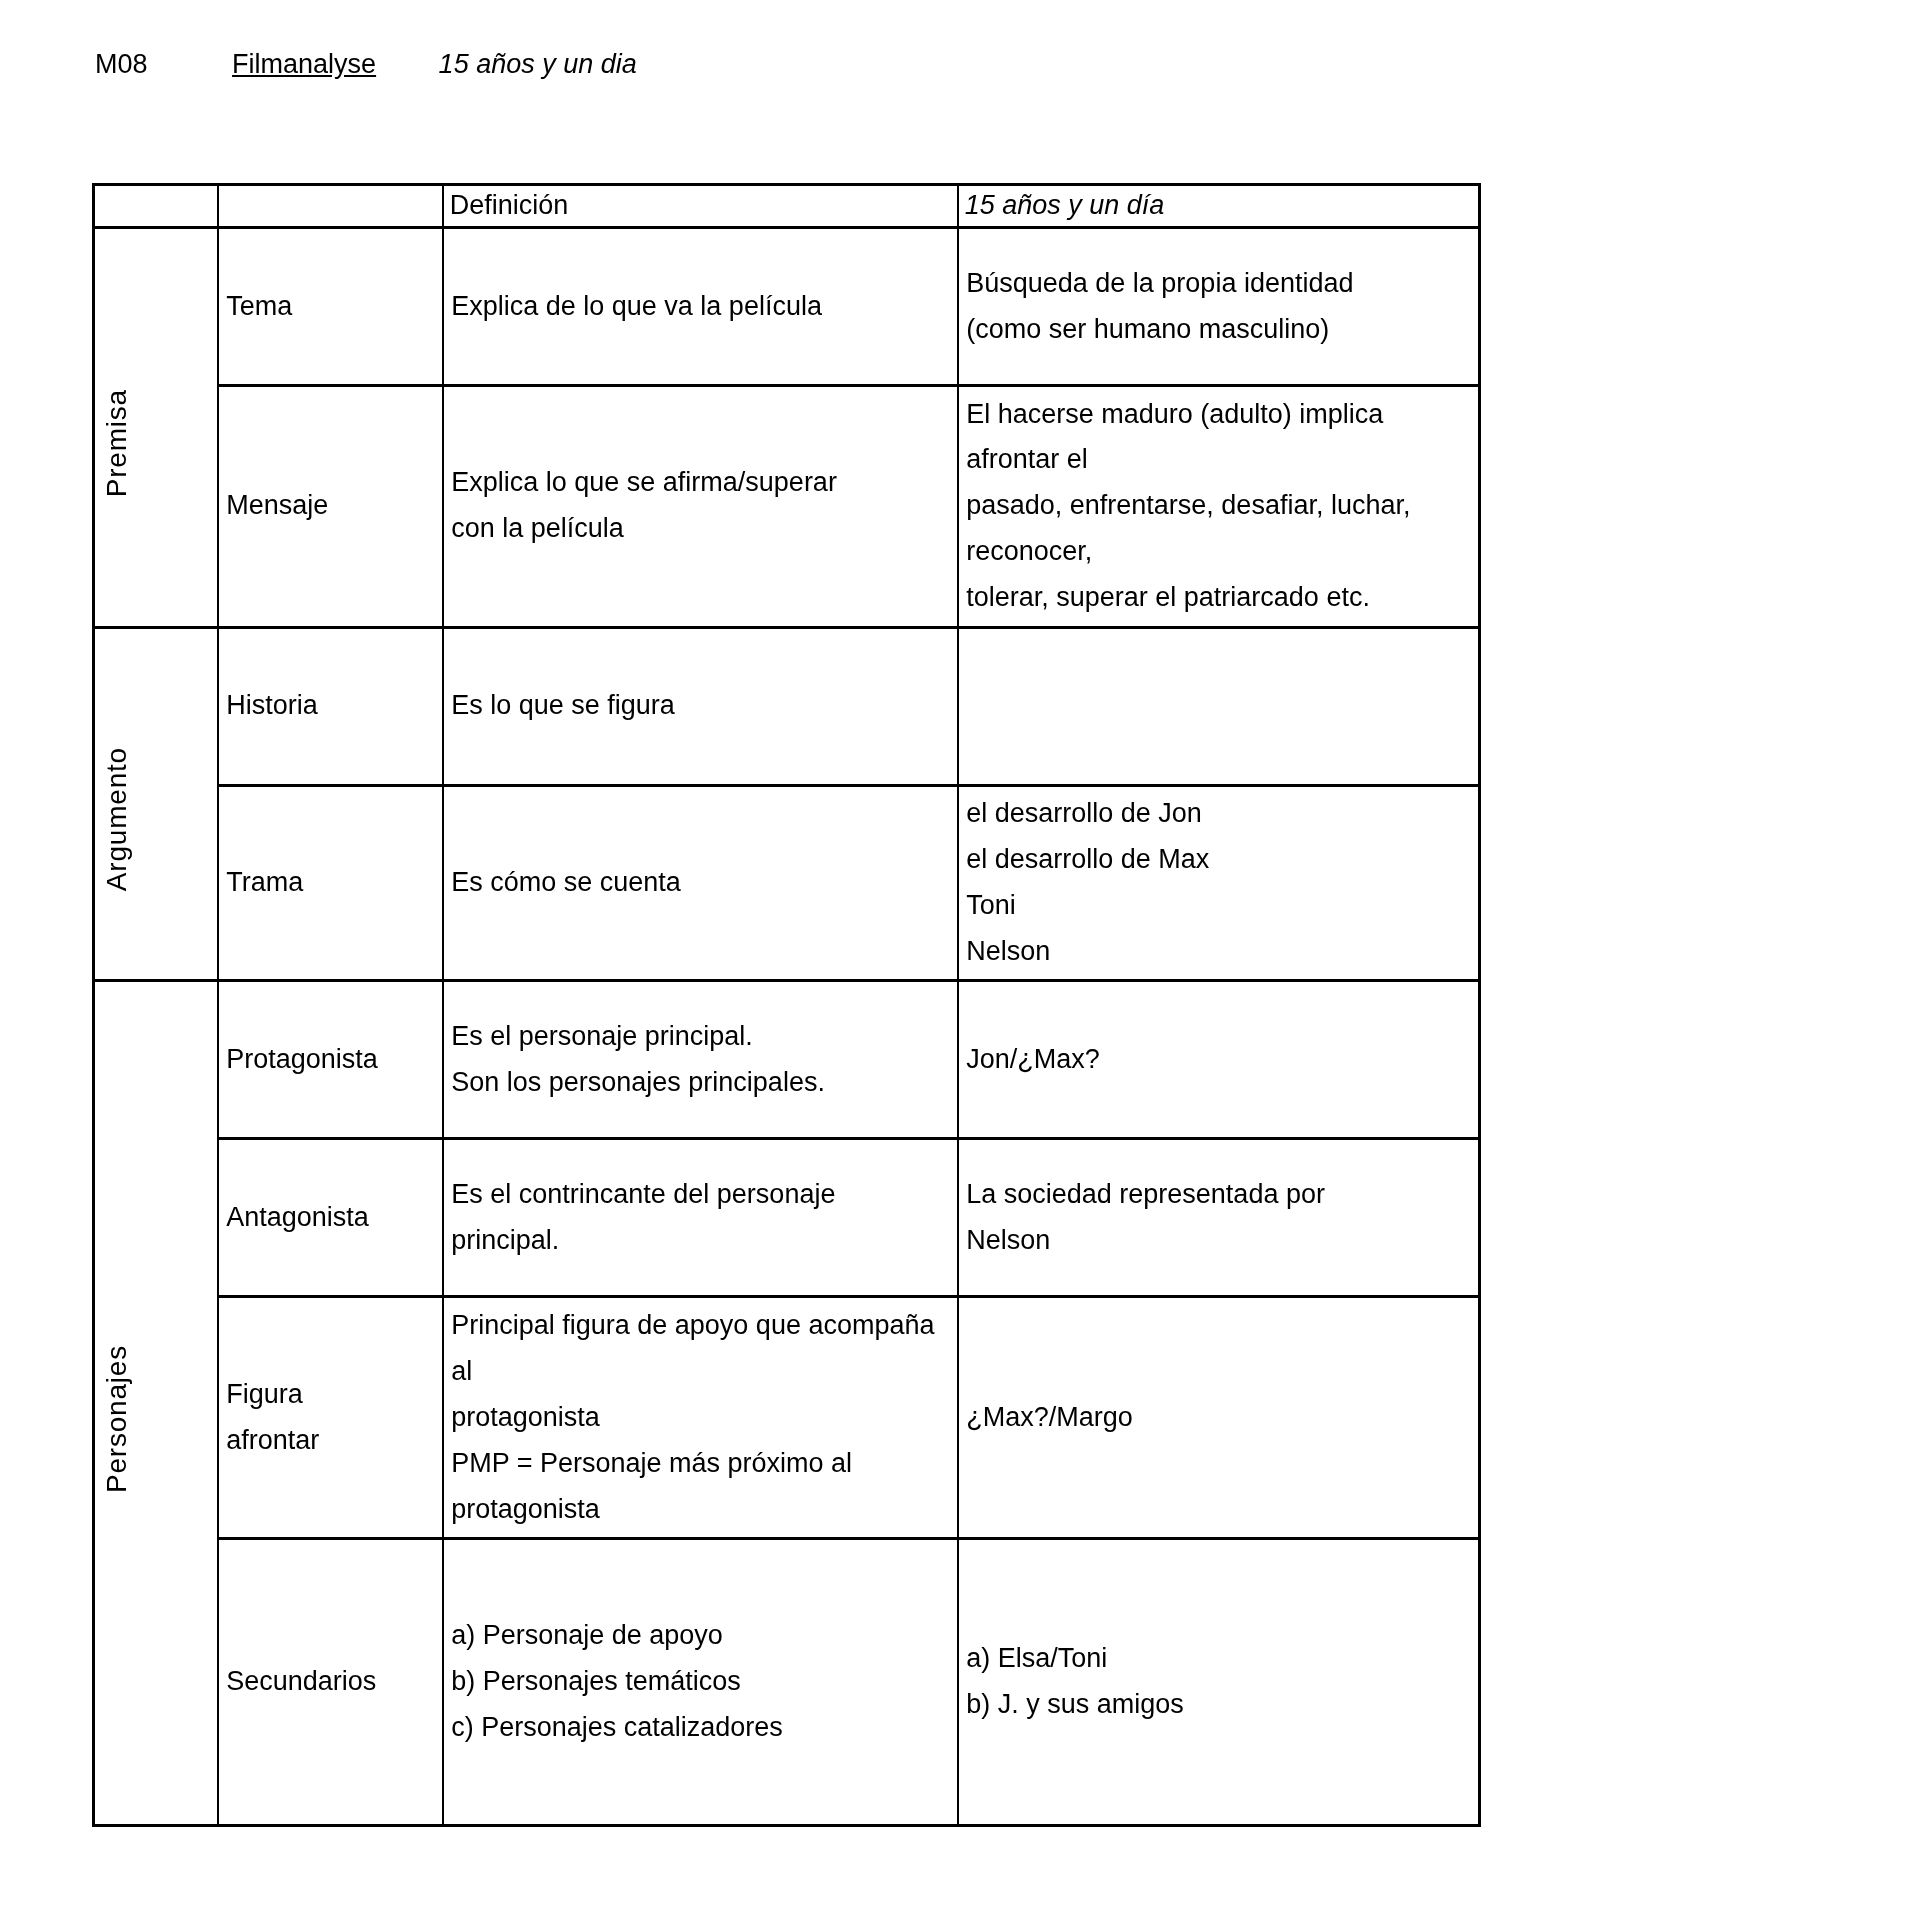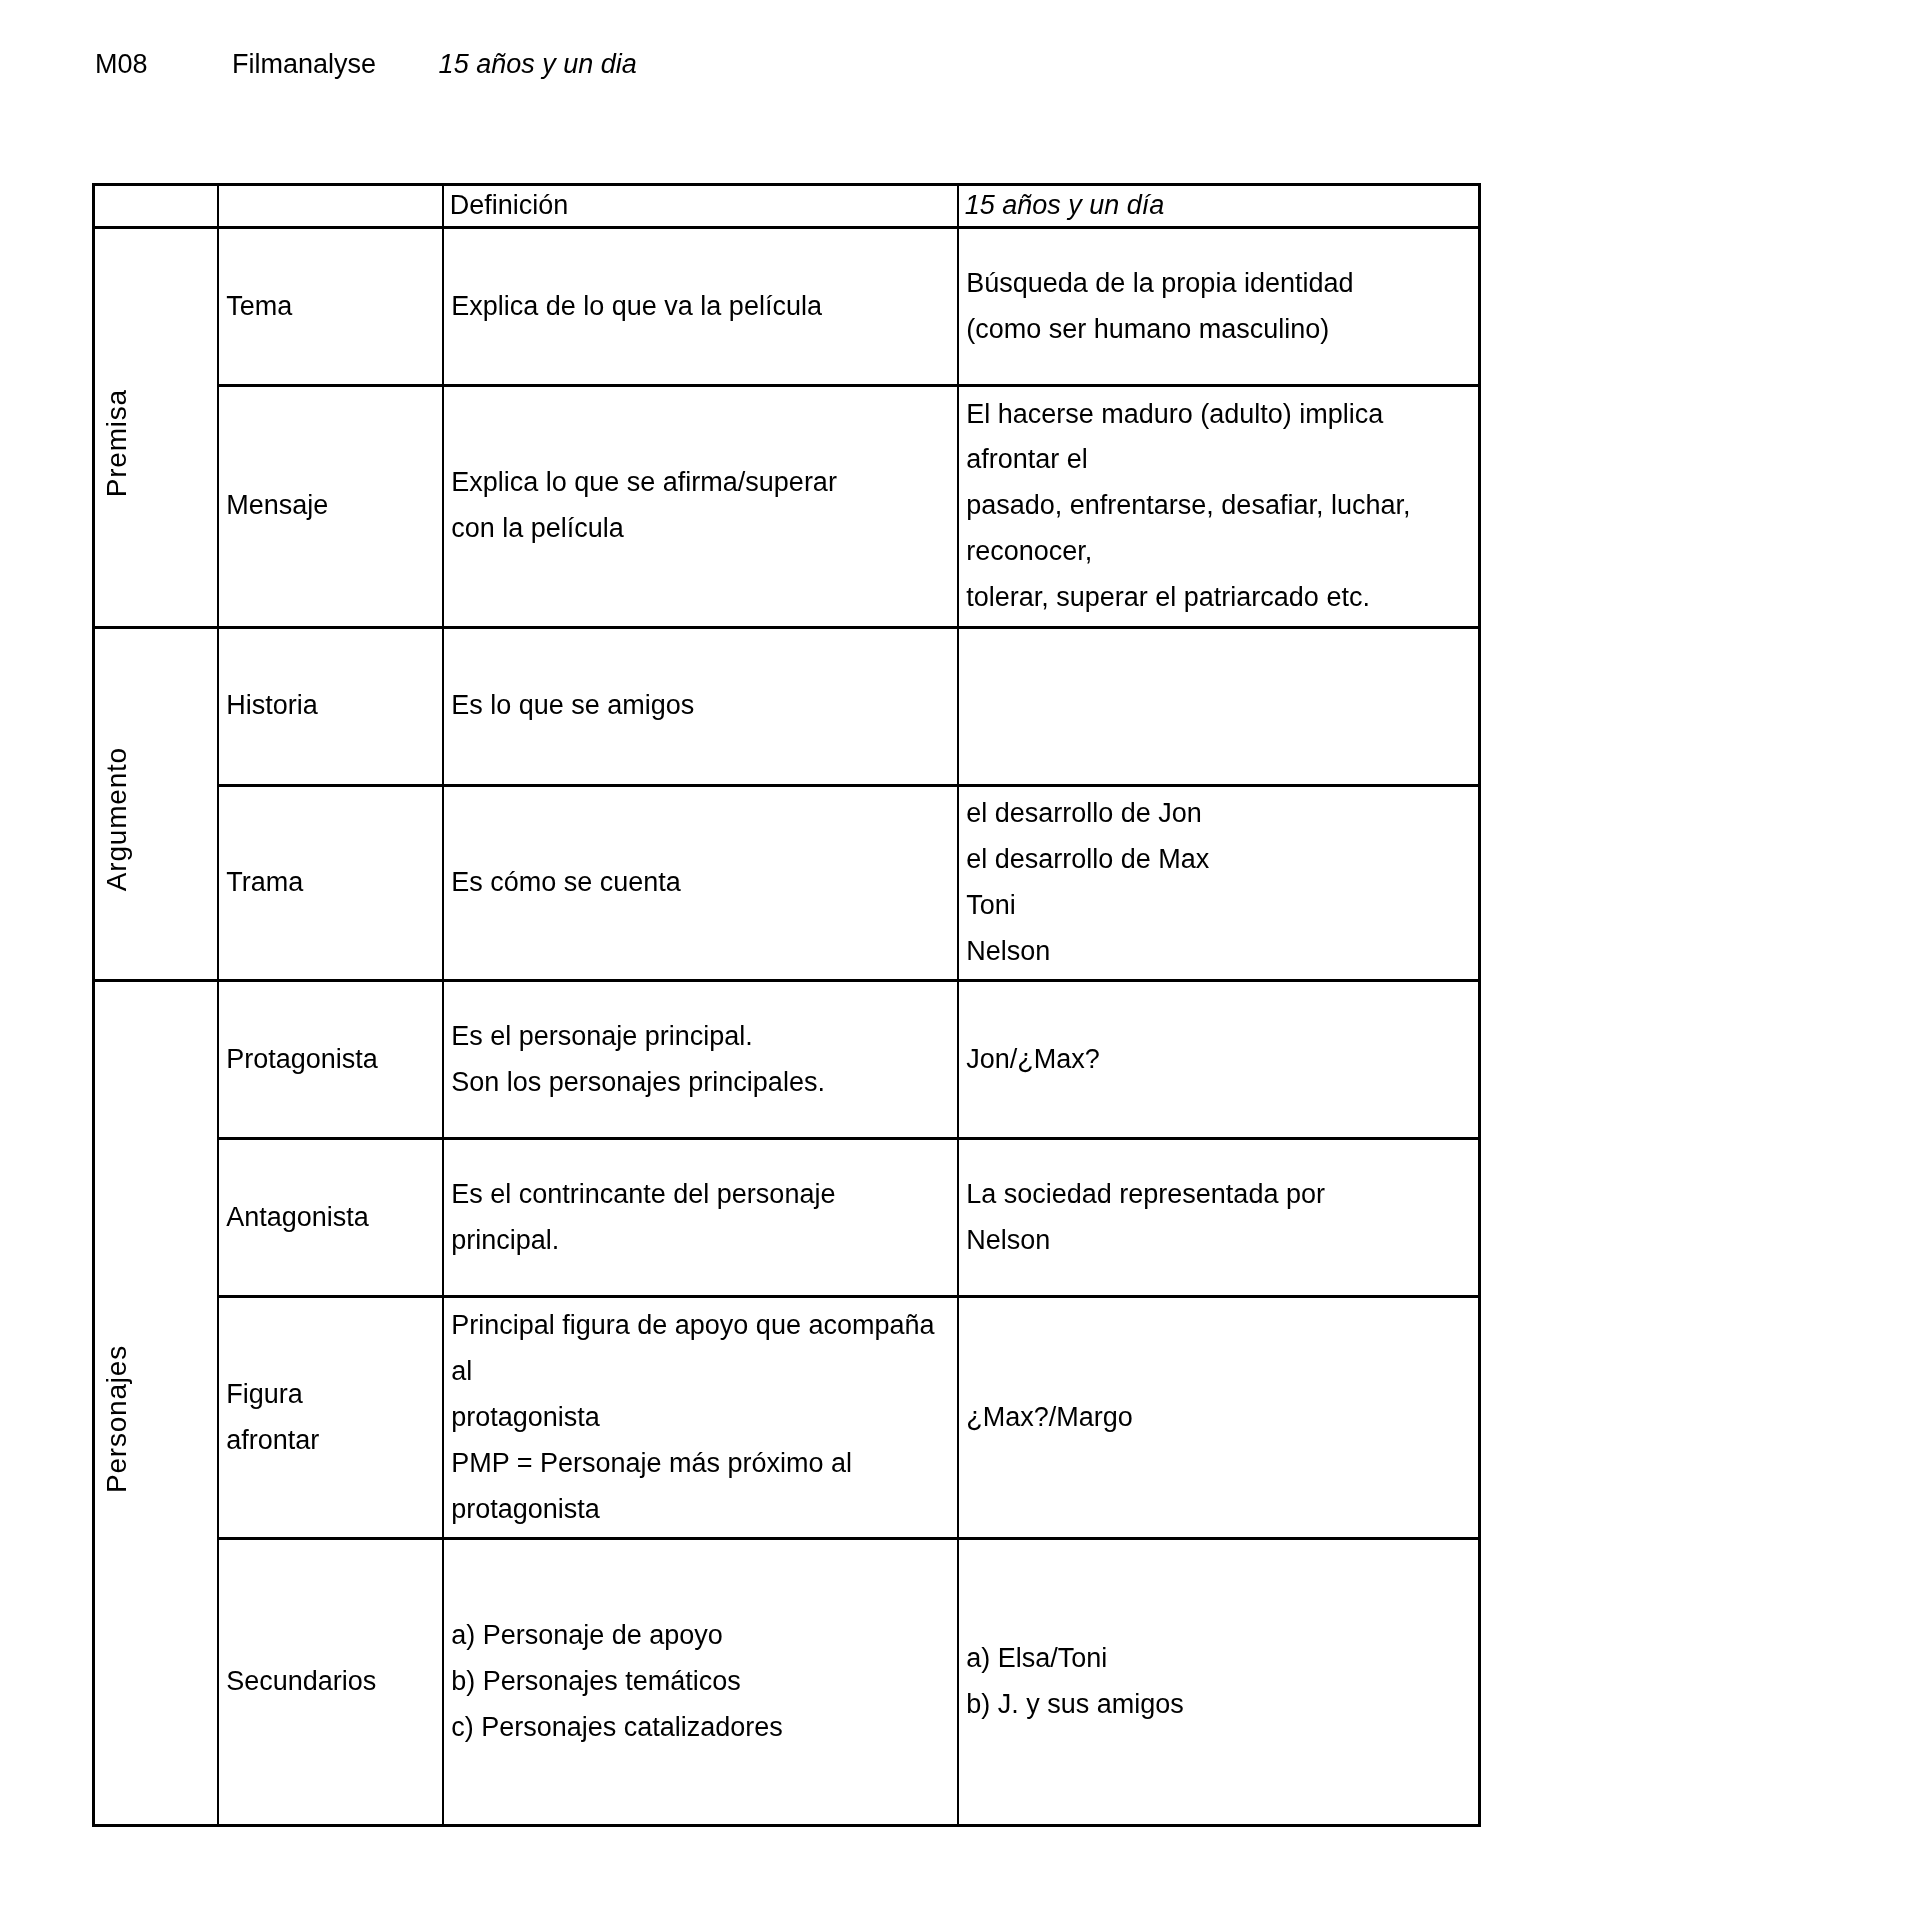--- a/index.html
+++ b/index.html
@@ -17,21 +17,21 @@
     overflow: hidden;
   }
   .doc-header {
     position: absolute;
     left: 95px;
     top: 48px;
     font-size: 27px;
     line-height: 1.2;
     white-space: nowrap;
   }
-  .doc-header .doc-type { margin-left: 77px; }
+  .doc-header .doc-type { margin-left: 77px; text-decoration: underline; }
   .doc-header .doc-film { margin-left: 55px; text-align: center; }
   .italic { font-style: italic; }
 
   table.analysis {
     position: absolute;
     left: 92px;
     top: 183px;
     width: 1385px;
     border-collapse: collapse;
     table-layout: fixed;
@@ -113,21 +113,21 @@
       <td class="small">El hacerse maduro (adulto) implica afrontar el
 pasado, enfrentarse, desafiar, luchar, reconocer,
 tolerar, superar el patriarcado etc.</td>
     </tr>
 
     <tr class="r-std">
       <td rowspan="2">
         <span class="vlabel">Argumento</span>
       </td>
       <td>Historia</td>
-      <td>Es lo que se amigos</td>
+      <td>Es lo que se figura</td>
       <td></td>
     </tr>
 
     <tr class="r-std">
       <td>Trama</td>
       <td>Es cómo se cuenta</td>
       <td class="small">el desarrollo de Jon
 el desarrollo de Max
 Toni
 Nelson</td>

